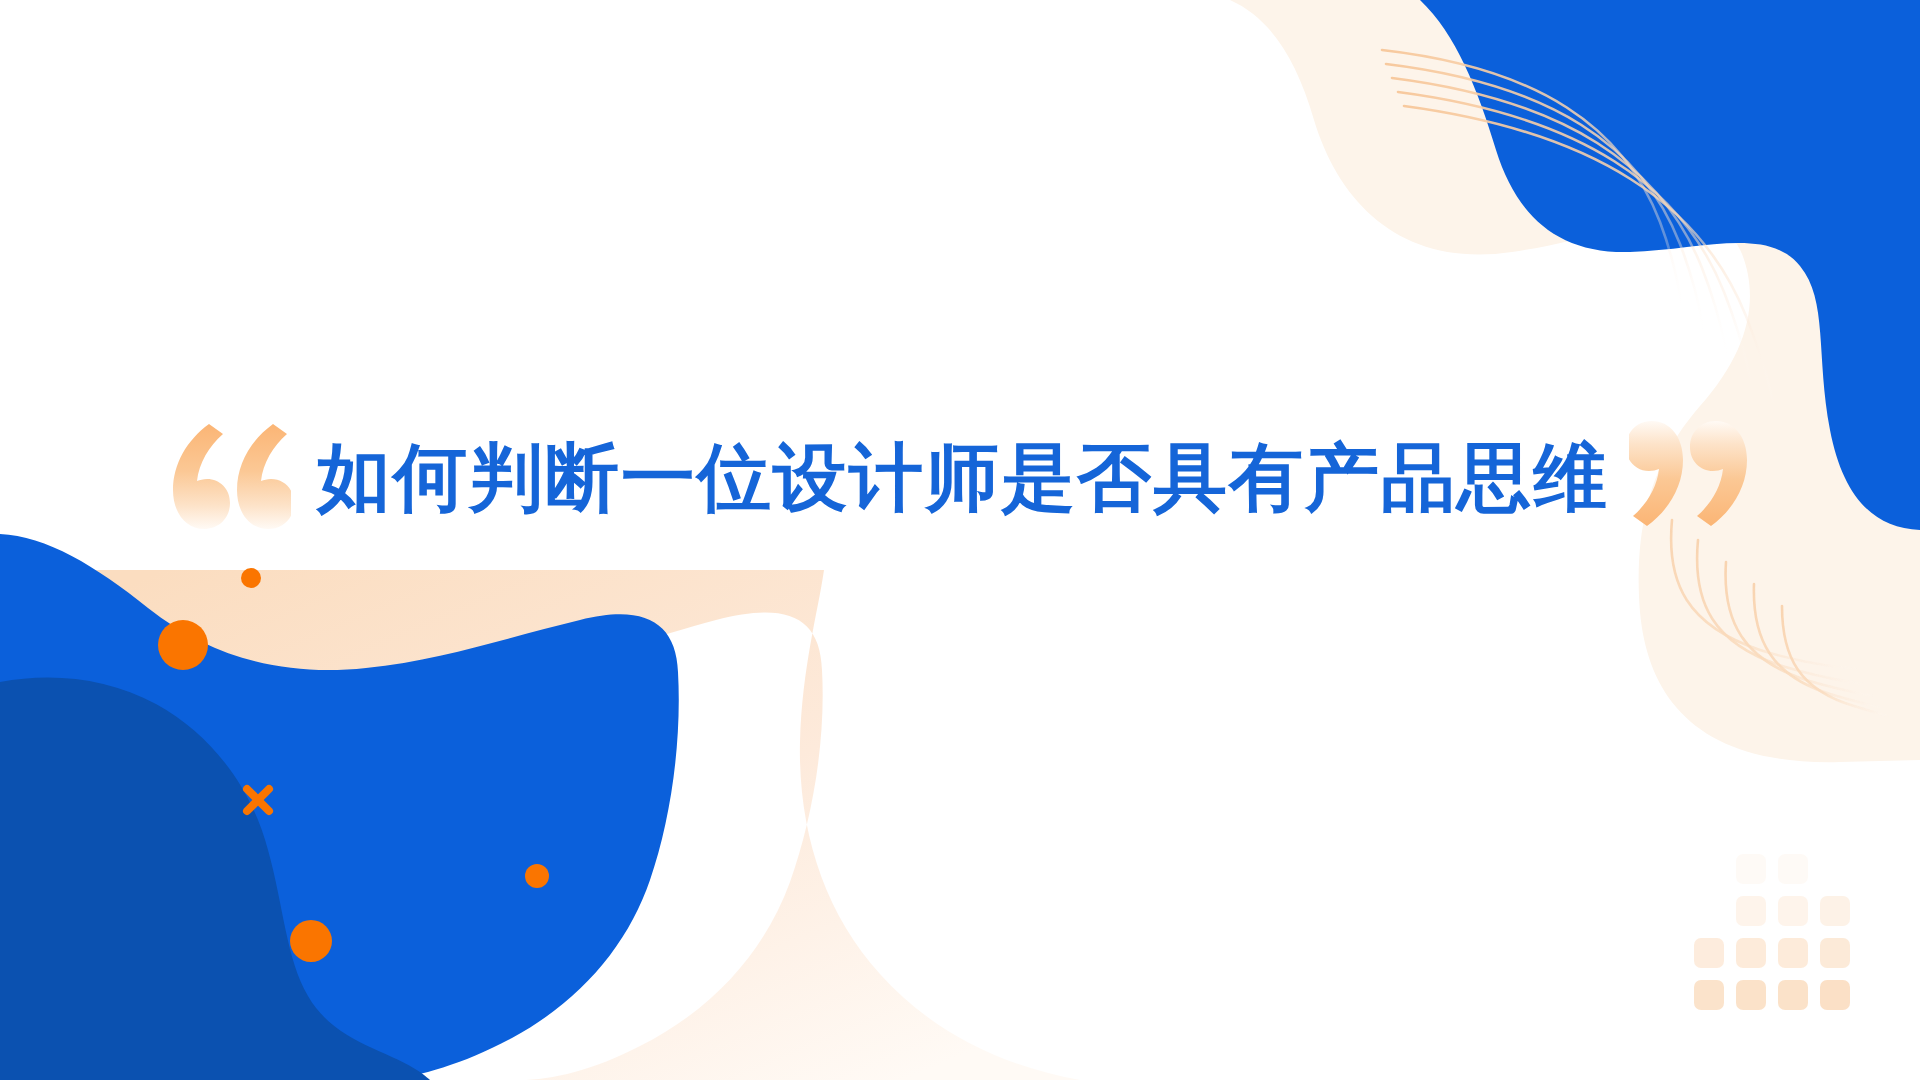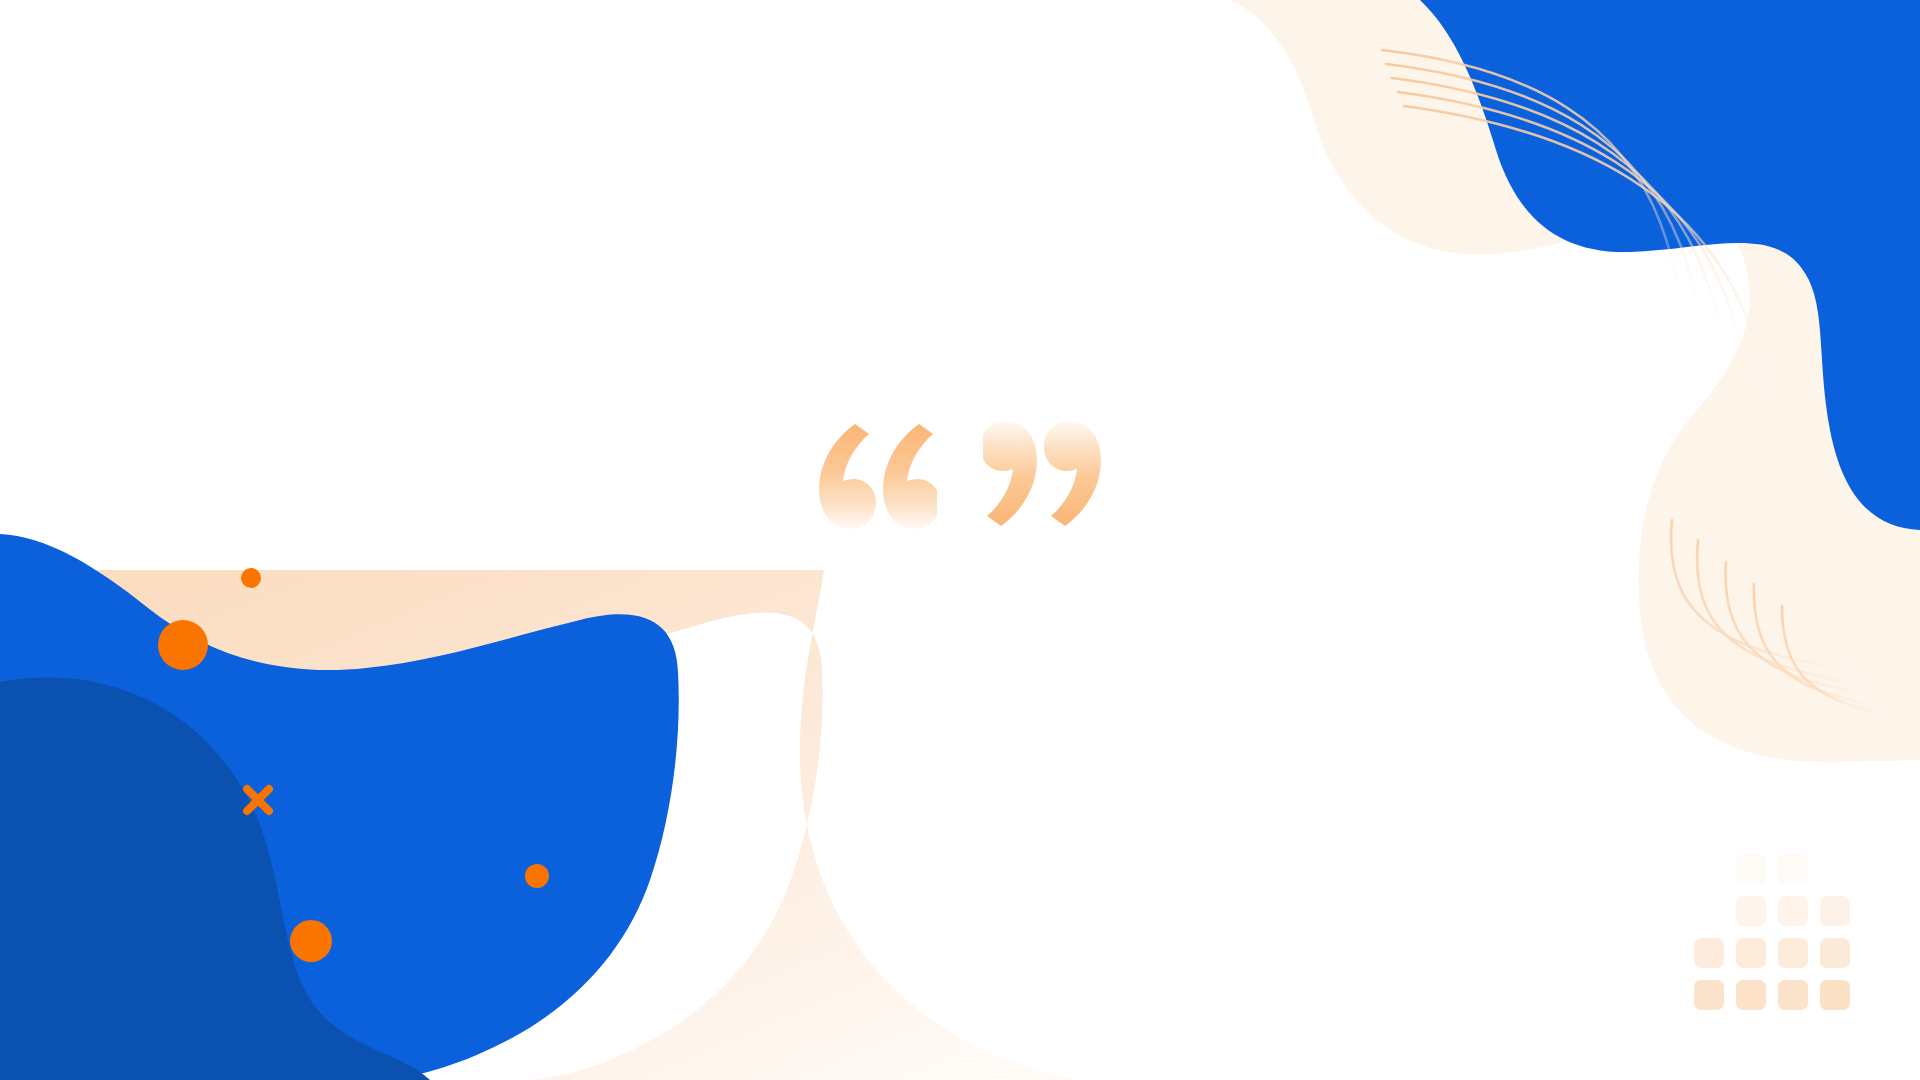--- a/index.html
+++ b/index.html
@@ -184,20 +184,21 @@
       <g fill="url(#qgOpen)">
         <path d="M50,14 C28,30 14,54 14,80 C14,103 27,119 45,119
                  C60,119 71,108 71,93 C71,79 61,69 48,69
                  C44,69 41,70 38,71 C40,53 50,36 64,24 Z"></path>
         <path d="M114,14 C92,30 78,54 78,80 C78,103 91,119 109,119
                  C124,119 135,108 135,93 C135,79 125,69 112,69
                  C108,69 105,70 102,71 C104,53 114,36 128,24 Z"></path>
       </g>
     </svg>
 
+    <div id="slide-title">如何判断一位设计师是否具有产品思维</div>
 
     <svg class="quote-mark" id="quote-close" viewBox="0 0 132 130" xmlns="http://www.w3.org/2000/svg">
       <defs>
         <linearGradient id="qgClose" x1="0" y1="0" x2="0" y2="1">
           <stop offset="0%" stop-color="#fbb575"></stop>
           <stop offset="45%" stop-color="#fbc895"></stop>
           <stop offset="78%" stop-color="#fde3c9"></stop>
           <stop offset="100%" stop-color="#fffaf5"></stop>
         </linearGradient>
       </defs>

